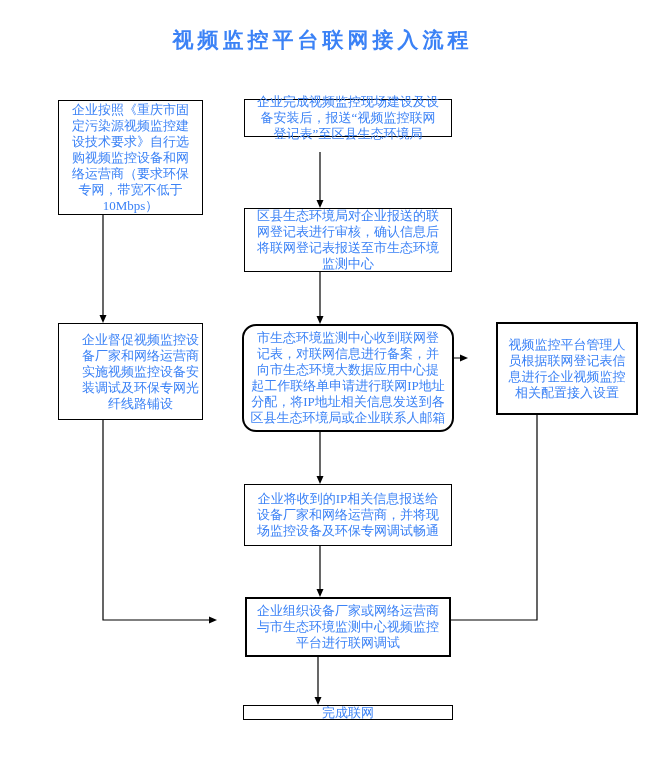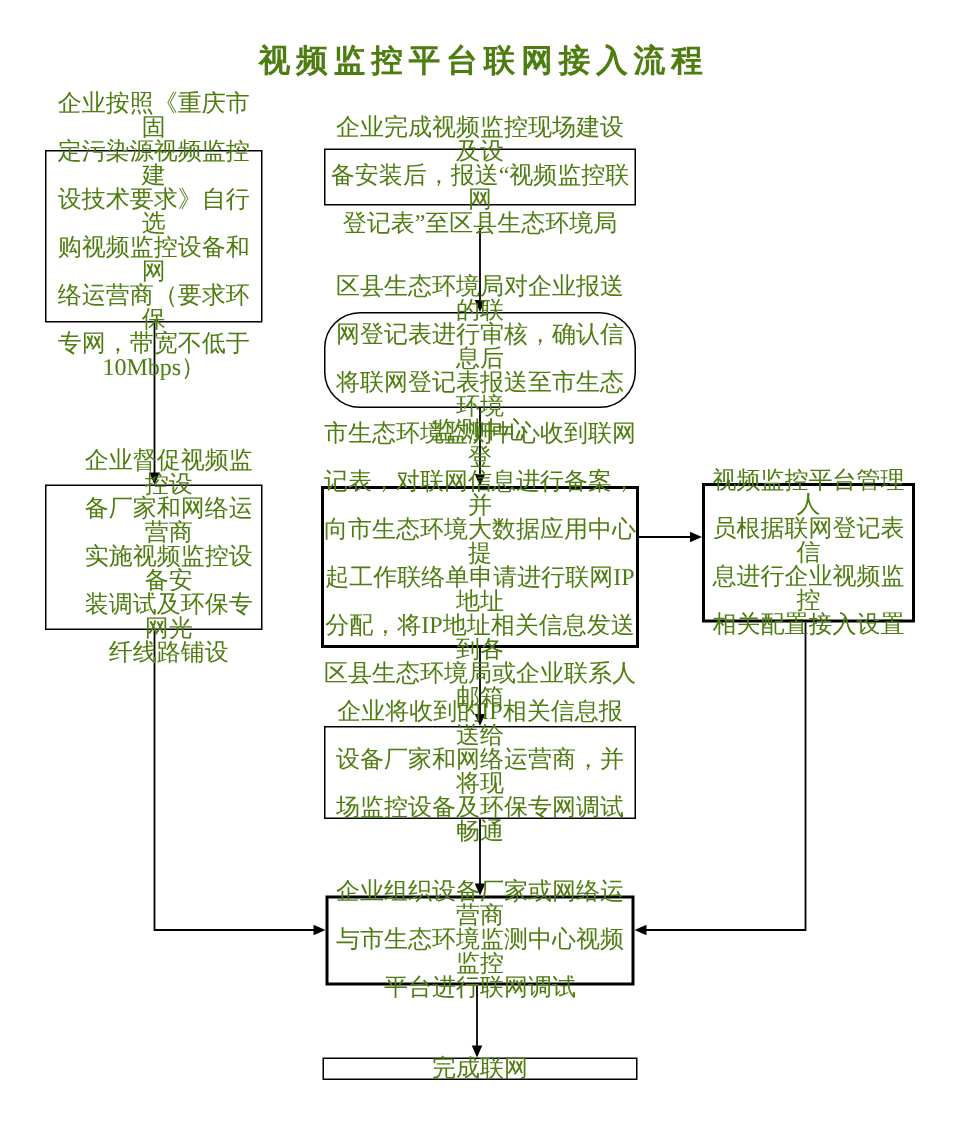--- a/index.html
+++ b/index.html
@@ -1,21 +1,21 @@
 <!DOCTYPE html>
 <html><head>
 <meta charset="utf-8">
 <style>
   html,body{margin:0;padding:0;background:#ffffff;}
   .canvas{
     position:relative;
     width:645px;height:757px;
     background:#ffffff;
     font-family:"Liberation Serif","DejaVu Serif",serif;
-    color:#4d7c0f;
+    color:#3b82f6;
     overflow:hidden;
   }
   .title{
     position:absolute;
     left:0;top:26px;width:645px;
     text-align:center;
     font-size:21px;
     font-weight:bold;
     letter-spacing:4px;
   }
@@ -30,29 +30,30 @@
   .node{
     position:absolute;
     box-sizing:border-box;
     border:1px solid #000;
     background:#fff;
     display:flex;
     align-items:center;
     justify-content:center;
     text-align:center;
     white-space:pre-line;
-    font-size:16px;
+    font-size:13px;
     line-height:16px;
+    margin-left:28px;
   }
   .thick{border-width:2px;}
   .n-a1{left:30px;top:100px;width:145px;height:115px;}
   .n-a2{left:30px;top:323px;width:145px;height:97px;padding-left:20px;}
   .n-b1{left:216px;top:99px;width:208px;height:38px;}
-  .n-b2{left:216px;top:208px;width:208px;height:64px;border-radius:24px;}
-  .n-b3{left:214px;top:324px;width:212px;height:108px;}
+  .n-b2{left:216px;top:208px;width:208px;height:64px;}
+  .n-b3{left:214px;top:324px;width:212px;height:108px;border-radius:14px;}
   .n-b4{left:216px;top:484px;width:208px;height:62px;}
   .n-b5{left:217px;top:597px;width:206px;height:60px;}
   .n-c1{left:468px;top:322px;width:142px;height:93px;}
   .n-end{left:215px;top:705px;width:210px;height:15px;}
 </style>
 </head>
 <body>
 
 <div class="canvas">
 

